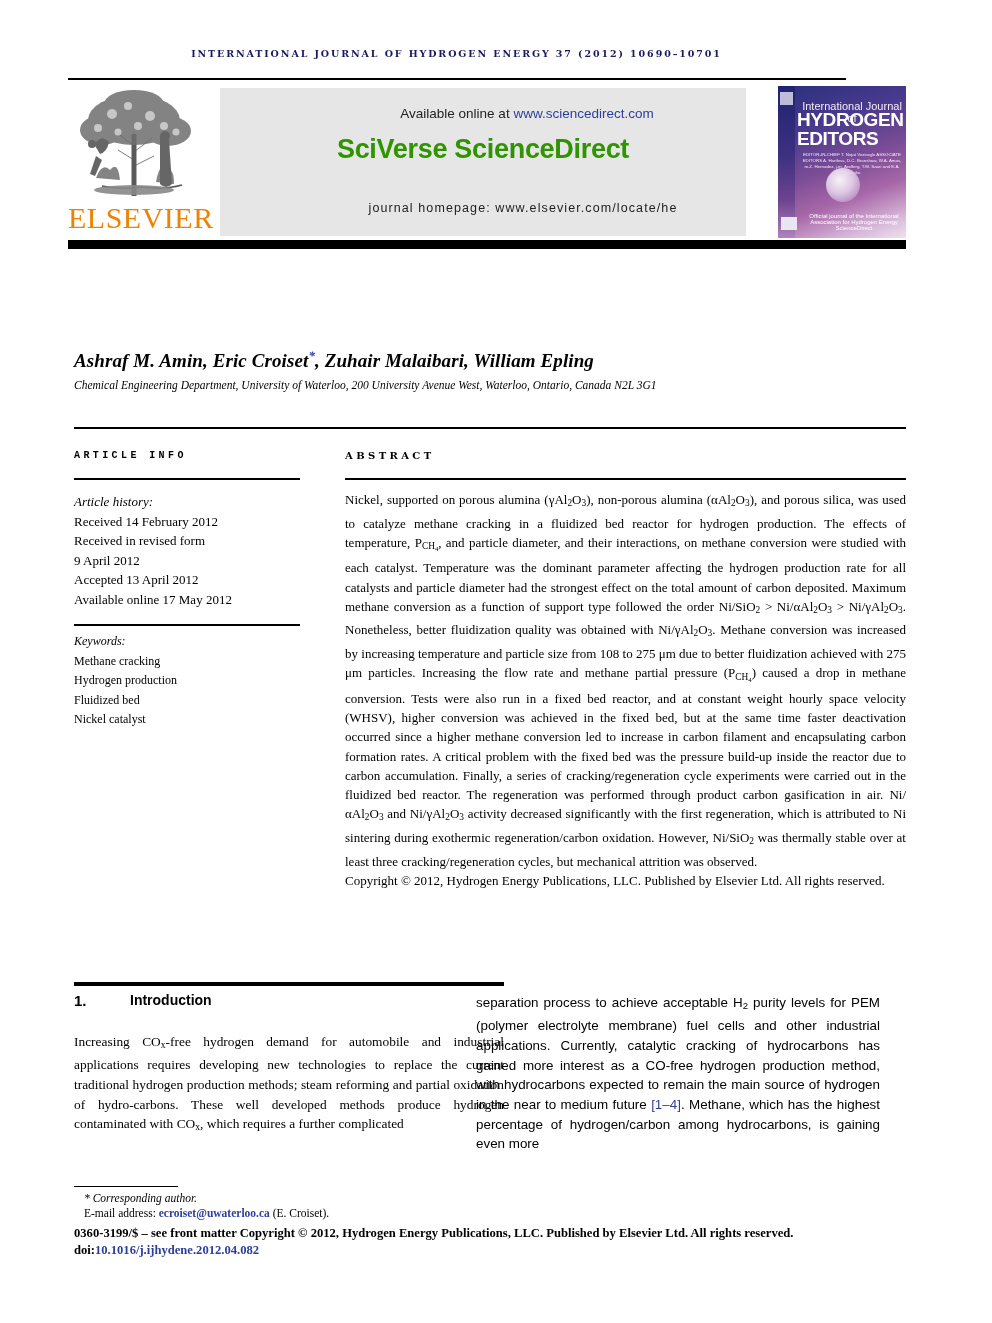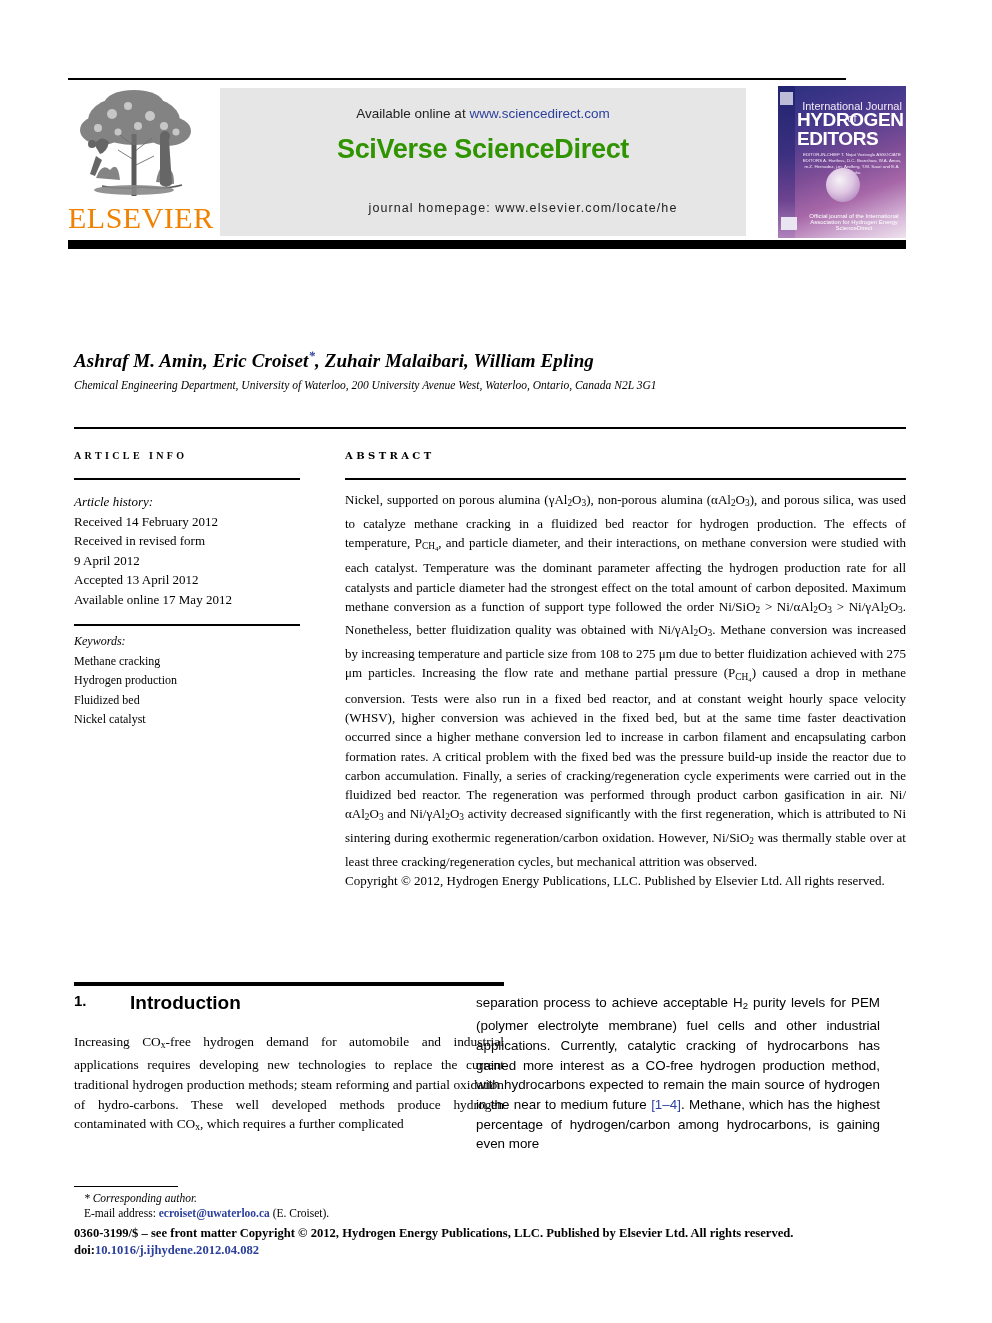--- a/index.html
+++ b/index.html
@@ -80,20 +80,21 @@
     background: #e6e6e6;
   }
   .avail-line {
     position: absolute;
     left: 0; top: 18px;
     width: 526px;
     text-align: center;
     font-family: "Liberation Sans", sans-serif;
     font-size: 13.5px;
     color: #222;
+    padding-left: 44px;
   }
   .avail-line .url {
     color: #2b3f9c;
   }
   .sciverse {
     position: absolute;
     left: 0; top: 46px;
     width: 526px;
     text-align: center;
     font-family: "Liberation Sans", sans-serif;
@@ -232,21 +233,21 @@
   .rule-full {
     position: absolute;
     left: 74px; top: 427px;
     width: 832px;
     height: 1.6px;
     background: #000;
   }
   .head-info {
     position: absolute;
     left: 74px; top: 450px;
-    font-family: Liberation Serif, serif;
+    font-family: Liberation Mono, monospace;
     font-size: 10px;
     font-weight: bold;
     letter-spacing: 3.4px;
   }
   .head-abstract {
     position: absolute;
     left: 345px; top: 450px;
     font-family: "DejaVu Serif", serif;
     font-size: 10px;
     font-weight: bold;
@@ -314,21 +315,21 @@
     position: absolute;
     left: 74px; top: 992px;
     font-family: "Liberation Sans", sans-serif;
     font-size: 15px;
     font-weight: bold;
   }
   .sec-title {
     position: absolute;
     left: 130px; top: 992px;
     font-family: "Liberation Sans", sans-serif;
-    font-size: 19px;
+    font-size: 14px;
     font-weight: bold;
   }
   .col-left {
     position: absolute;
     left: 74px; top: 1032px;
     width: 430px;
     font-family: "Liberation Serif", serif;
     font-size: 13.4px;
     line-height: 19.7px;
     text-align: justify;
@@ -382,20 +383,21 @@
     font-weight: bold;
   }
   .foot-doi .doi-num { color: #2b3f9c; }
   sub { font-size: 0.72em; vertical-align: -0.25em; }
 </style>
 </head>
 <body>
 
 <div class="page">
 
+  <div class="running-head">International Journal of Hydrogen Energy 37 (2012) 10690–10701</div>
 
   <div class="masthead-rule"></div>
 
   <div class="masthead">
 
     <div class="elsevier-logo">
       <svg class="tree-svg" viewBox="0 0 130 118">
         <g fill="none" stroke="#5a5a5a" stroke-width="0.8">
           <path d="M62 110 L62 48" stroke-width="5"></path>
           <path d="M62 60 L44 46 M62 66 L80 52 M62 74 L46 64 M62 80 L82 70"></path>

